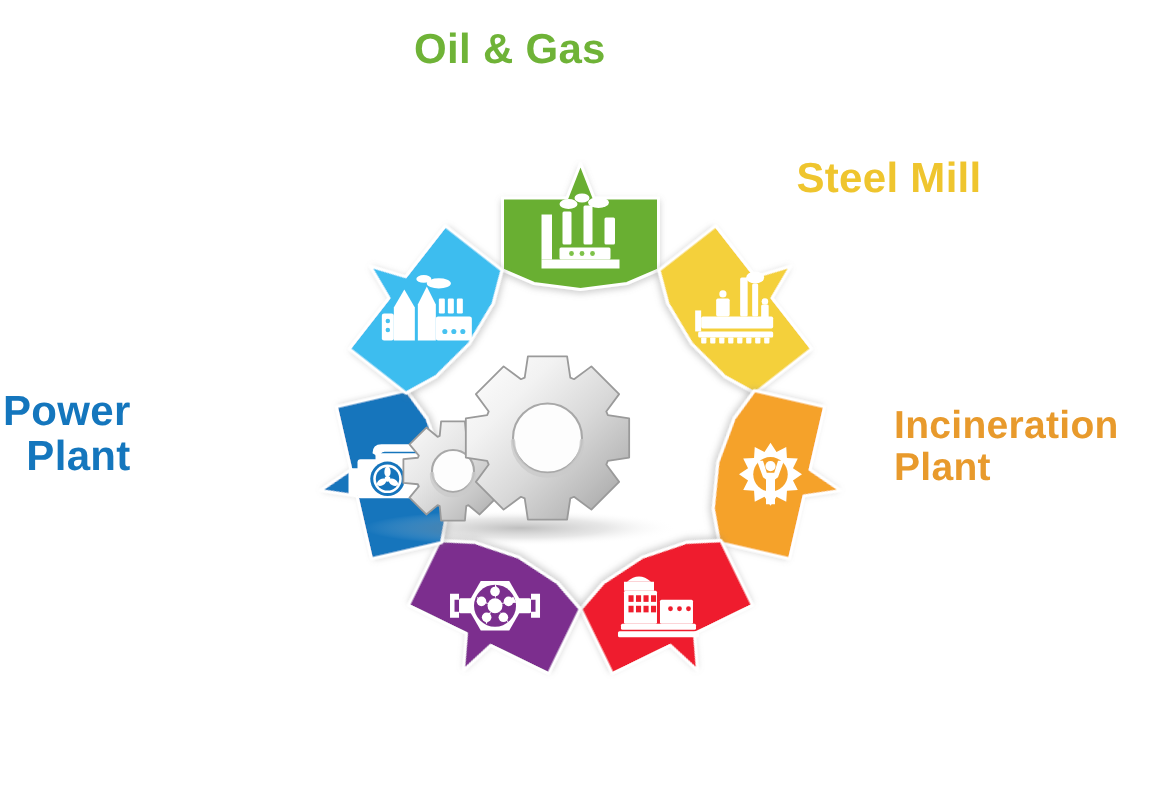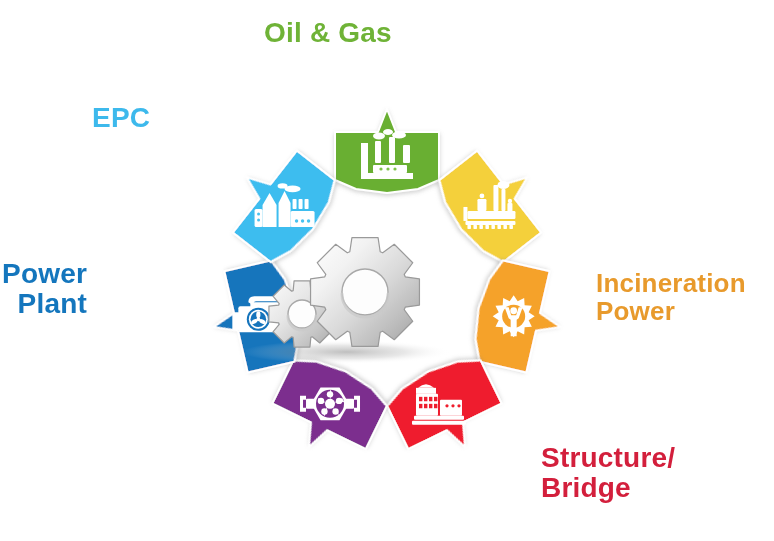--- a/index.html
+++ b/index.html
@@ -17,21 +17,21 @@
   #wheel-svg{position:absolute;left:0;top:0;width:774px;height:541px;}
 
   .seg-label{
     position:absolute;
     font-weight:bold;
     line-height:1.08;
     white-space:pre-line;
     letter-spacing:.2px;
     -webkit-font-smoothing:antialiased;
   }
-  .lbl-oilgas   {left:264px; top:18px;  font-size:28px;}
+  .lbl-oilgas   {left:276px; top:18px;  font-size:28px;}
   .lbl-epc      {left:92px;  top:103px; font-size:28px;}
   .lbl-steel    {left:531px; top:104px; font-size:28px;}
   .lbl-incin    {left:596px; top:269px; font-size:26px; text-align:left;}
   .lbl-struct   {left:541px; top:443px; font-size:28px; text-align:left;}
   .lbl-pipe     {left:70px;  top:439px; font-size:28px;}
   .lbl-power    {left:2px;   top:259px; font-size:28px; text-align:right;}
 </style>
 </head>
 <body>
 
@@ -244,26 +244,24 @@
               <circle cx="0" cy="0" r="23" fill="#fdfdfd" stroke="#a8a8a8" stroke-width="1.4"></circle>
               <path d="M -23 2 A 23 23 0 0 0 23 2" fill="none" stroke="#c9c9c9" stroke-width="3" stroke-linecap="round" opacity=".75"></path>
             </g>
           </g>
       </g>
     </g>
   </svg>
 
   <div class="seg-label lbl-oilgas" style="color: rgb(111, 179, 55);">Oil &amp; Gas</div>
 
-  <div class="seg-label lbl-epc" style="color: rgb(61, 185, 236);">EPC</div>
-
+
+  <div class="seg-label lbl-steel" style="color: rgb(239, 197, 46);">Steel Mill</div>
 
   <div class="seg-label lbl-incin" style="color: rgb(232, 154, 44);">Incineration
-Power</div>
-
-  <div class="seg-label lbl-struct" style="color: rgb(211, 31, 60);">Structure/
-Bridge</div>
+Plant</div>
+
 
 
   <div class="seg-label lbl-power" style="color: rgb(20, 118, 189);">Power
 Plant</div>
 
 </div>
 
 </body></html>

